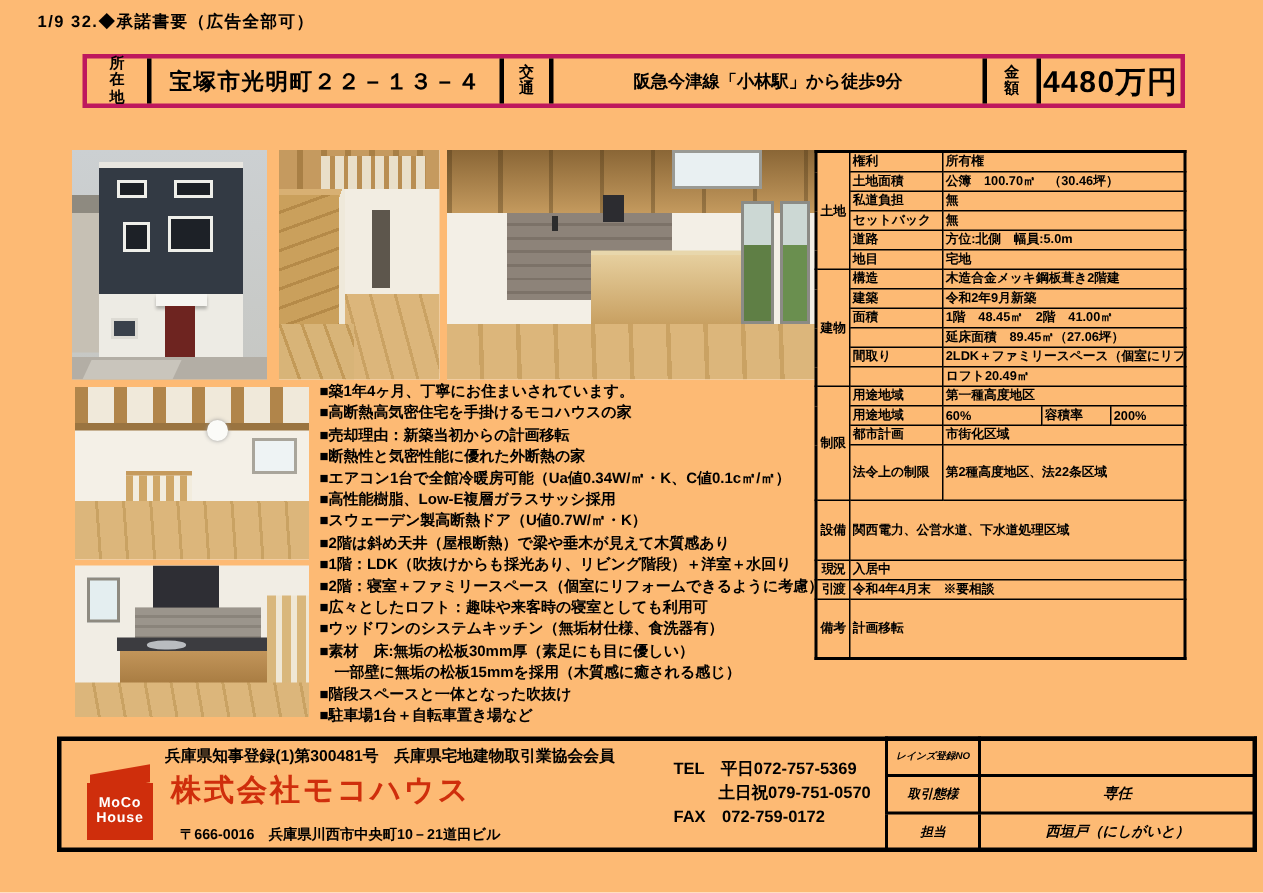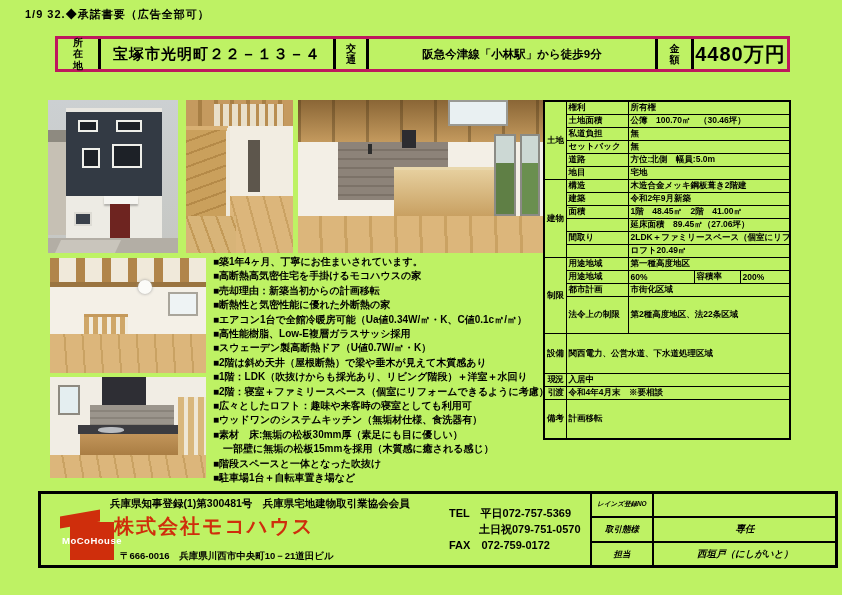--- a/index.html
+++ b/index.html
@@ -1,18 +1,18 @@
 <!DOCTYPE html>
 <html><head>
 <meta charset="utf-8">
 <style>
   * { margin:0; padding:0; box-sizing:border-box; }
   html,body { background:#fff; }
   .page {
-    position:relative; width:842px; height:595px; background:#bef264;
+    position:relative; width:842px; height:595px; background:#fdba74;
     font-family:"Liberation Sans",sans-serif; color:#000; overflow:hidden;
   }
   .note { position:absolute; left:25px; top:7px; font-size:11px; font-weight:700; letter-spacing:1px; }
 
   
   .summary { position:absolute; left:55px; top:36px; width:735px; height:36px;
     display:flex; border:3px solid #be185d; }
   .summary .cell { border-left:3px solid #000; display:flex; align-items:center; justify-content:center; }
   .summary .cell:first-child { border-left:none; }
   .vwrap { width:14px; word-break:break-all; line-height:1.12; text-align:center;
@@ -42,22 +42,22 @@
   td.lab-sm { font-size:7.5px; white-space:normal; line-height:1.1; }
   td.val-sm { font-size:7.5px; }
   tr.h12 { height:12px; } tr.h13 { height:13px; } tr.h37 { height:37px;padding-left:16px; }
   tr.h40 { height:40px; } tr.h39 { height:39px; }
 
   
   .footer { position:absolute; left:38px; top:491px; width:800px; height:77px;
     border:3px solid #000; }
   .license { position:absolute; left:69px; top:3px; font-size:10.5px; font-weight:700; }
   .logo { position:absolute; left:17px; top:19px; width:44px; height:47px; }
-  .logo .box { position:absolute; left:12px; bottom:0; width:44px; height:38px;
-    display:flex; flex-direction:row; align-items:center; justify-content:center;
+  .logo .box { position:absolute; left:0; bottom:0; width:44px; height:38px;
+    display:flex; flex-direction:column; align-items:center; justify-content:center;
     color:#fff; font-size:9.5px; font-weight:700; line-height:1.05; letter-spacing:0.5px; }
   .logo .swoosh { position:absolute; left:2px; top:0; width:40px; height:12px;
     transform:skewY(-10deg); }
   .company { position:absolute; left:73px; top:19px; font-size:20px; font-weight:700; letter-spacing:2px; }
   .addr2 { position:absolute; left:79px; top:56px; font-size:9.5px; font-weight:700; }
   .telblock { position:absolute; left:408px; top:11px; font-size:11px; font-weight:700; line-height:16px; }
   .telblock .ind { display:inline-block; width:30px; }
   .contact { position:absolute; right:-3px; top:-3px; width:248px; height:77px;
     border-collapse:collapse; table-layout:fixed;font-style:italic; }
   .contact td { border:2px solid #000; font-weight:700; text-align:center; overflow:hidden; }

